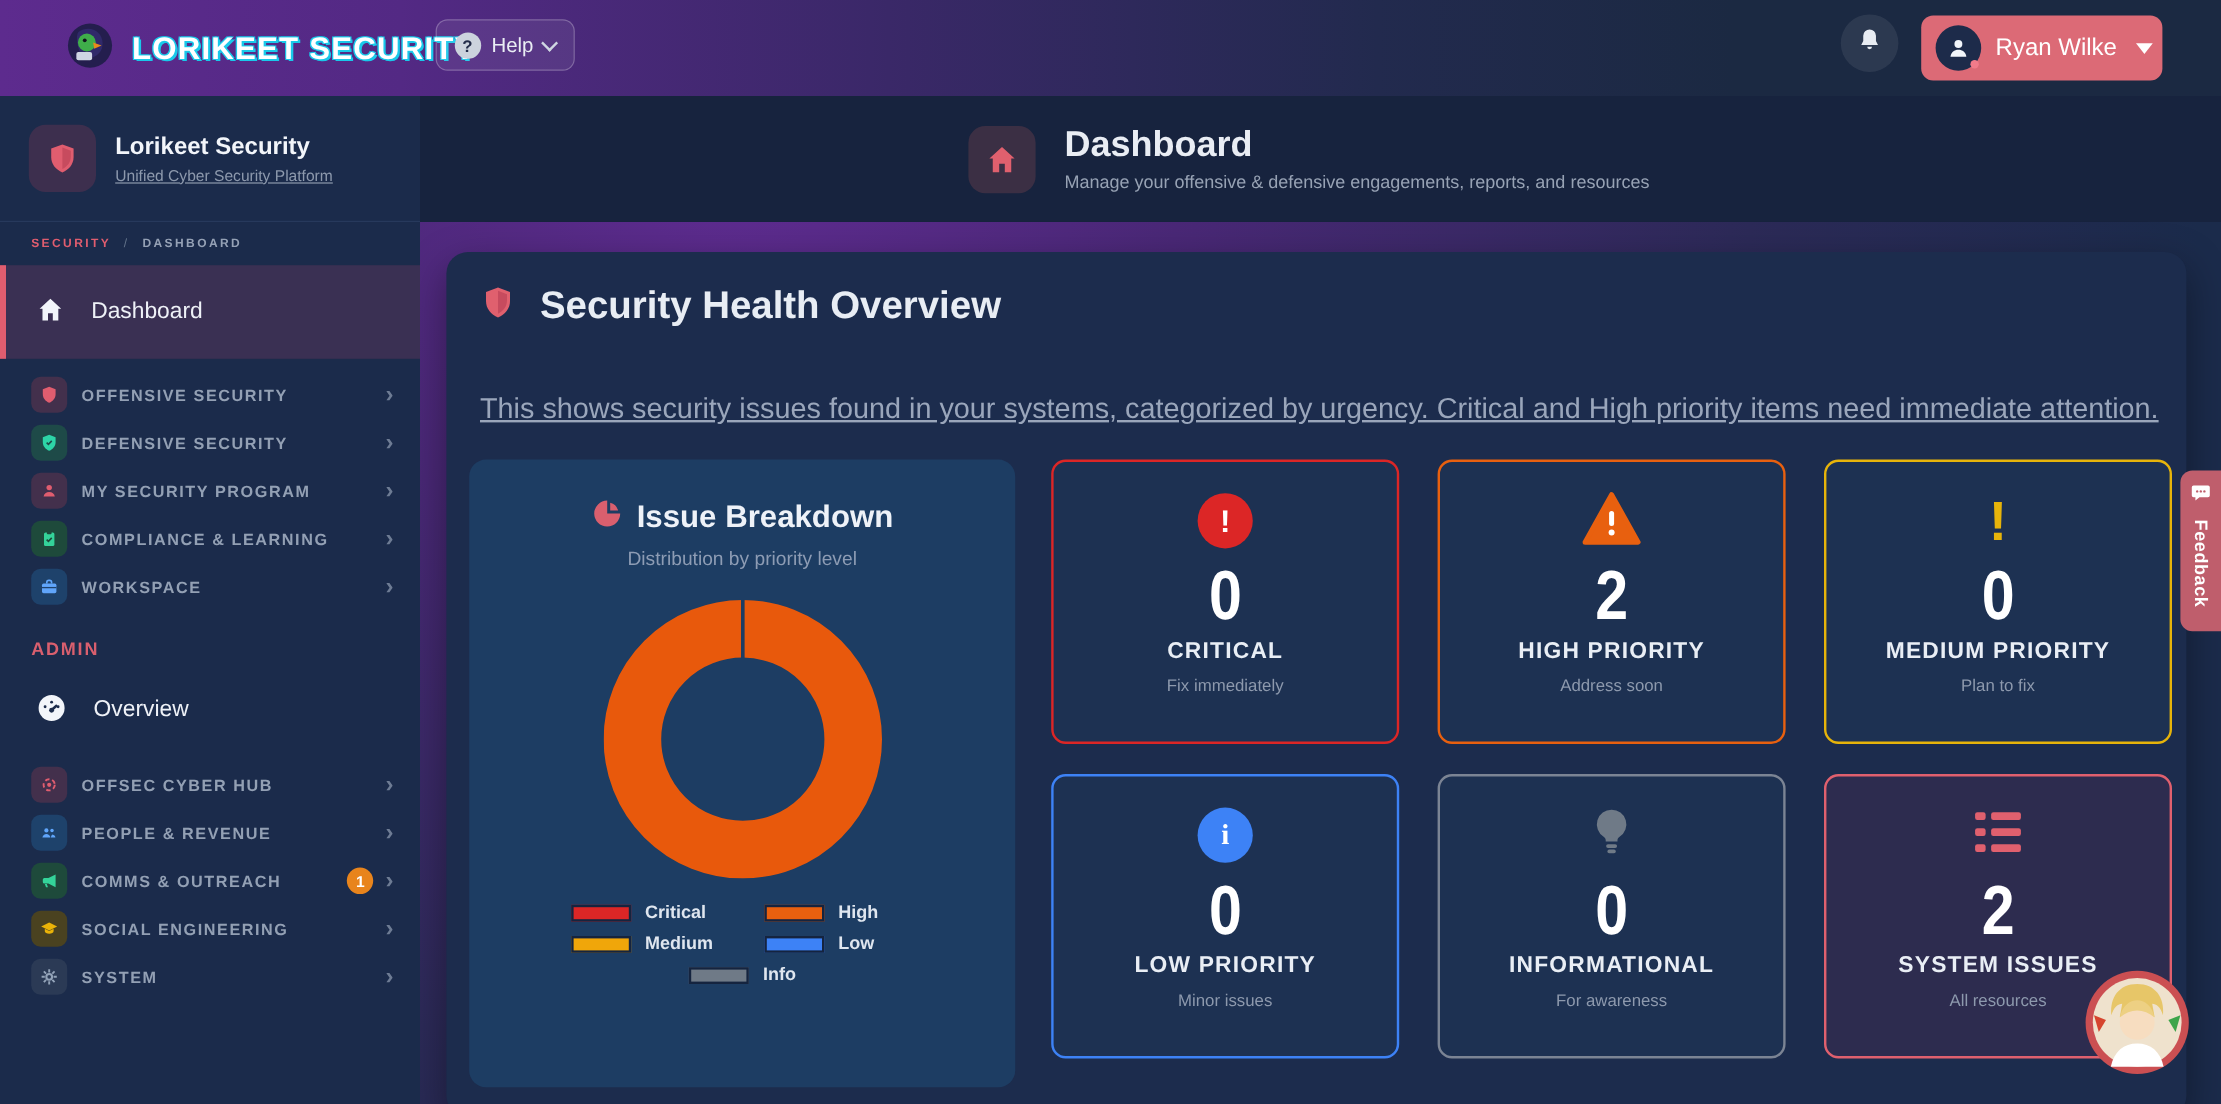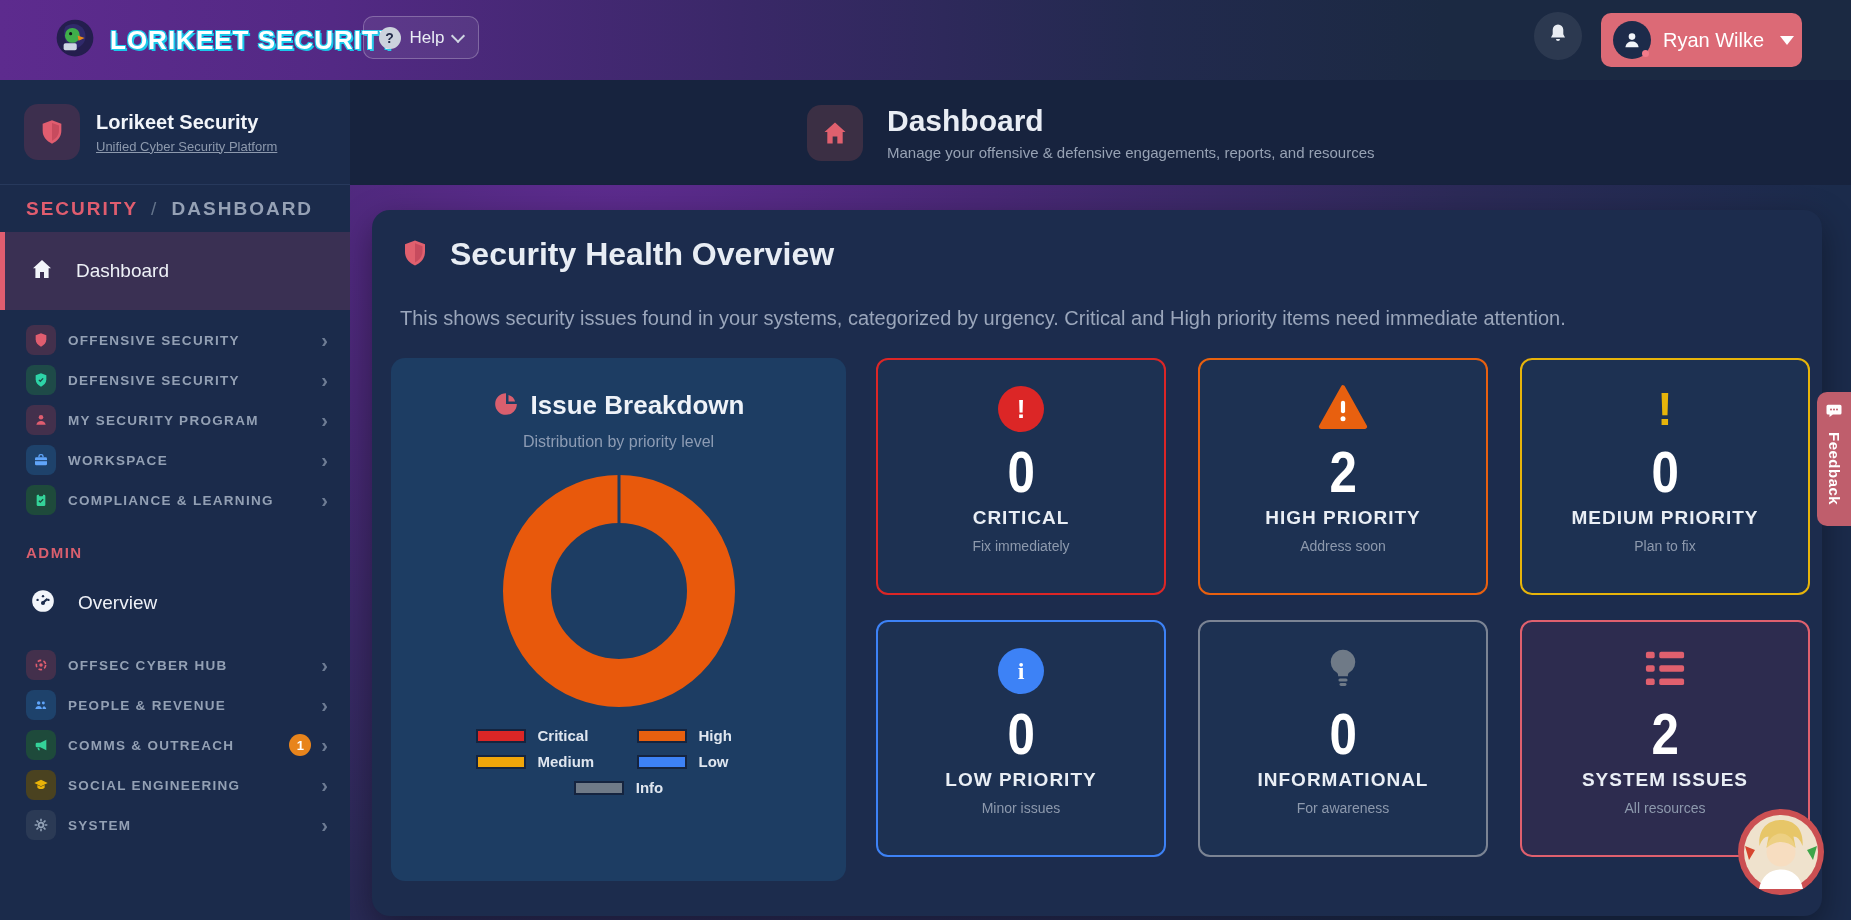--- a/index.html
+++ b/index.html
@@ -32,21 +32,21 @@
   .tri-down { width:0; height:0; border-left:7px solid transparent; border-right:7px solid transparent;
               border-top:9px solid #ffffff; margin-left:4px; }
 
   
   .sidebar { position:absolute; top:80px; left:0; width:350px; height:840px; background:#1b2b4b; z-index:30; }
   .side-app { display:flex; align-items:center; gap:16px; padding:24px 0 24px 24px; border-bottom:1px solid #27395c; }
   .side-app-icon { width:56px; height:56px; border-radius:14px; background:#3d2f4e;
                    display:flex; align-items:center; justify-content:center; }
   .side-app-name { font-size:20px; font-weight:bold; color:#f2f5fa; }
   .side-app-tag { font-size:13px; color:#8d99ad; margin-top:5px;text-decoration:underline; }
-  .breadcrumb { padding:13px 24px 12px 26px; font-size:19px; font-weight:bold; letter-spacing:2px; }
+  .breadcrumb { padding:13px 24px 12px 26px; font-size:10px; font-weight:bold; letter-spacing:2px; }
   .bc-sec { color:#e05d6f; } .bc-sep { color:#64748b; font-weight:normal; padding:0 6px; } .bc-page { color:#95a1b5; }
   .nav-big { display:flex; align-items:center; gap:22px; height:64px; padding-left:30px; cursor:pointer; color:#eef1f7; }
   .nav-big.active { height:78px; background:#3a3053; border-left:5px solid #e05d6f; padding-left:25px; }
   .nav-big-label { font-size:19px; }
   .nav-big.gs { margin-top:8px; }
   .side-group { margin-top:10px; }
   .nav-small { display:flex; align-items:center; height:40px; padding:0 22px 0 26px; cursor:pointer; }
   .nav-small-icon { width:30px; height:30px; border-radius:8px; display:flex; align-items:center; justify-content:center; flex-shrink:0; }
   .nav-small-label { margin-left:12px; font-size:13.5px; font-weight:bold; letter-spacing:1.3px; color:#93a0b4; flex:1; }
   .chev-right { color:#6e7c94; font-size:20px; font-weight:bold; line-height:1; }
@@ -66,21 +66,21 @@
           background:radial-gradient(1700px 1500px at 260px 60px, #5f2c91 0%, #4a2877 22%, #2c2a58 50%, #1b2b4b 72%); }
   .main-header { height:105px; background:#17233e; display:flex; align-items:center; padding-left:457px; gap:24px; }
   .mh-icon { width:56px; height:56px; border-radius:14px; background:#3b2f44; display:flex; align-items:center; justify-content:center; }
   .mh-title { font-size:30px; font-weight:bold; color:#e9edf4; }
   .mh-sub { font-size:15px; color:#97a2b4; margin-top:6px; }
 
   .overview-card { margin:25px 29px 0 22px; background:#1c2c4d; border-radius:18px;
                    box-shadow:0 12px 34px rgba(0,0,0,.38); padding:26px 12px 25px 19px; min-height:706px; }
   .ov-title-row { display:flex; align-items:center; gap:20px; padding-left:9px; }
   .ov-title { font-size:32px; font-weight:bold; color:#e8edf4; }
-  .ov-desc { margin-top:34px; padding-left:9px; font-size:20px; color:#9aa6bb; }
+  .ov-desc { margin-top:54px; padding-left:9px; font-size:24px; color:#9aa6bb;text-decoration:underline; }
   .ov-content { display:flex; gap:30px; margin-top:28px; }
 
   
   .panel { width:455px; flex-shrink:0; background:#1d3d63; border-radius:14px; padding-top:32px; text-align:center; height:523px; }
   .panel-title-row { display:flex; align-items:flex-end; justify-content:center; gap:12px; }
   .panel-title { font-size:26px; font-weight:bold; color:#eef2f8; }
   .panel-sub { margin-top:12px; font-size:16px; color:#8d9cb4; }
   .donut-wrap { margin-top:24px; display:flex; justify-content:center; }
   .legend { margin-top:20px; display:flex; flex-direction:column; align-items:center; gap:9px; }
   .legend-row { display:flex; gap:36px; }
@@ -217,39 +217,39 @@
       <span class="nav-small-icon ic-rose">
         <svg width="16" height="16" viewBox="0 0 24 24" fill="currentColor">
             <circle cx="12" cy="8" r="3.4"></circle>
             <path d="M5 19c.6-3.6 3.3-5.6 7-5.6s6.4 2 7 5.6z"></path>
           </svg>
       </span>
       <span class="nav-small-label">MY SECURITY PROGRAM</span>
       <span class="chev-right"></span>
     </div>
     <div class="nav-small">
+      <span class="nav-small-icon ic-green">
+        <svg width="16" height="16" viewBox="0 0 24 24" fill="currentColor">
+            <rect x="5.5" y="4" width="13" height="17" rx="2"></rect>
+            <rect x="9" y="2.2" width="6" height="4" rx="1" fill="#1e4a3b"></rect>
+            <path d="M8.8 13l2.2 2.2 4.2-4.4" stroke="#1e4a3b" stroke-width="2" fill="none"></path>
+          </svg>
+      </span>
+      <span class="nav-small-label">COMPLIANCE &amp; LEARNING</span>
+      <span class="chev-right"></span>
+    </div>
+    <div class="nav-small">
       <span class="nav-small-icon ic-blue">
         <svg width="16" height="16" viewBox="0 0 24 24" fill="currentColor">
             <rect x="3" y="8" width="18" height="12" rx="2"></rect>
             <path d="M9 8V6.5A2.5 2.5 0 0111.5 4h1A2.5 2.5 0 0115 6.5V8" fill="none" stroke="currentColor" stroke-width="2"></path>
             <rect x="3" y="12.2" width="18" height="1.6" fill="#1e426b"></rect>
           </svg>
       </span>
       <span class="nav-small-label">WORKSPACE</span>
-      <span class="chev-right"></span>
-    </div>
-    <div class="nav-small">
-      <span class="nav-small-icon ic-green">
-        <svg width="16" height="16" viewBox="0 0 24 24" fill="currentColor">
-            <rect x="5.5" y="4" width="13" height="17" rx="2"></rect>
-            <rect x="9" y="2.2" width="6" height="4" rx="1" fill="#1e4a3b"></rect>
-            <path d="M8.8 13l2.2 2.2 4.2-4.4" stroke="#1e4a3b" stroke-width="2" fill="none"></path>
-          </svg>
-      </span>
-      <span class="nav-small-label">COMPLIANCE &amp; LEARNING</span>
       <span class="chev-right"></span>
     </div>
   </div>
 
   <div class="admin-label">ADMIN</div>
 
   <div class="nav-big">
     <span>
       <svg width="26" height="26" viewBox="0 0 24 24">
           <circle cx="12" cy="12" r="10" fill="#f2f5fa"></circle>

